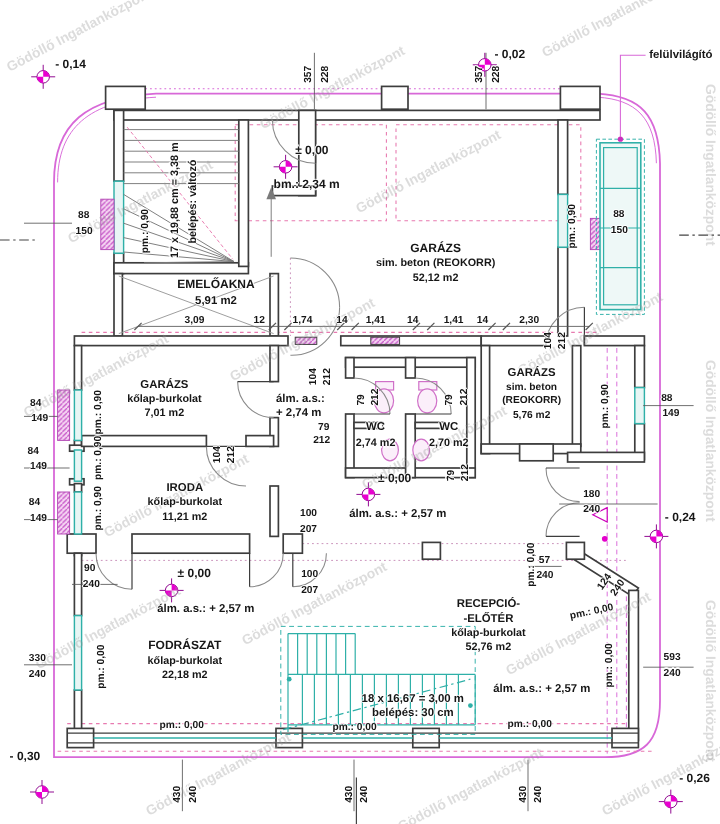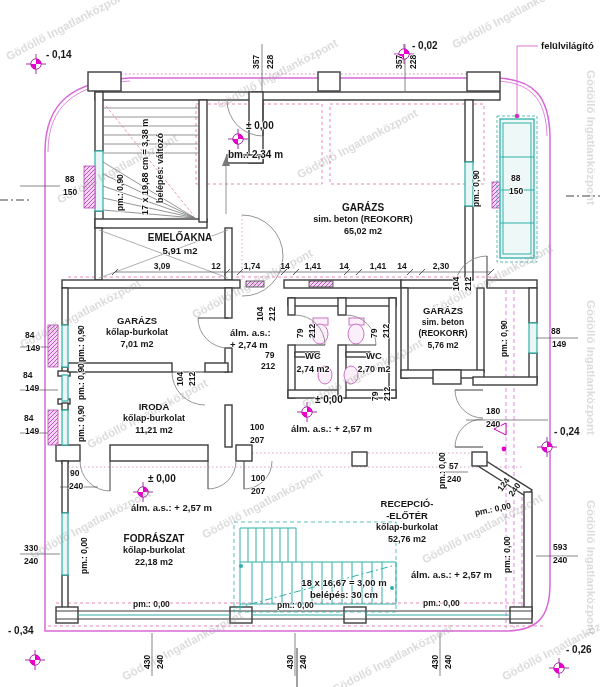--- a/index.html
+++ b/index.html
@@ -329,21 +329,21 @@
 <span class="wm wmv" style="left:597px;top:300px">Gödöllő Ingatlanközpont</span>
 <span class="wm wmv" style="left:597px;top:500px">Gödöllő Ingatlanközpont</span>
 
 
 <div class="lbl s10" style="left:46px;top:50px">- 0,14</div>
 <div class="lbl s10" style="left:412px;top:41px">- 0,02</div>
 <div class="lbl s10" style="left:246px;top:121px">± 0,00</div>
 <div class="lbl s10" style="left:315px;top:395px">± 0,00</div>
 <div class="lbl s10" style="left:148px;top:474px">± 0,00</div>
 <div class="lbl s10" style="left:554px;top:427px">- 0,24</div>
-<div class="lbl s10" style="left:8px;top:626px">- 0,34</div>
+<div class="lbl s10" style="left:8px;top:626px">- 0,30</div>
 <div class="lbl s10" style="left:566px;top:645px">- 0,26</div>
 
 <div class="lbl s95" style="left:541px;top:41px">felülvilágító</div>
 
 <div class="lbl s10" style="left:228px;top:150px">bm.: 2,34 m</div>
 <div class="lbl s95" style="left:230px;top:328px">álm. a.s.:</div>
 <div class="lbl s95" style="left:230px;top:340px">+ 2,74 m</div>
 <div class="lbl s95" style="left:291px;top:424px">álm. a.s.: + 2,57 m</div>
 <div class="lbl s95" style="left:131px;top:503px">álm. a.s.: + 2,57 m</div>
 <div class="lbl s95" style="left:411px;top:570px">álm. a.s.: + 2,57 m</div>
@@ -362,21 +362,21 @@
 <div class="lbl s85" style="left:277px;top:601px">pm.: 0,00</div>
 <div class="lbl s85" style="left:423px;top:599px">pm.: 0,00</div>
 
 <div class="lbl s9 v" style="left:141px;top:215px">17 x 19,88 cm = 3,38 m</div>
 <div class="lbl s9 v" style="left:156px;top:203px">belépés: változó</div>
 <div class="lbl s95 c" style="left:344px;top:578px">18 x 16,67 = 3,00 m</div>
 <div class="lbl s95 c" style="left:344px;top:590px">belépés: 30 cm</div>
 
 <div class="lbl s10 c" style="left:363px;top:203px">GARÁZS</div>
 <div class="lbl s9 c" style="left:363px;top:215px">sim. beton (REOKORR)</div>
-<div class="lbl s9 c" style="left:363px;top:227px">65,02 m2</div>
+<div class="lbl s9 c" style="left:363px;top:227px">52,12 m2</div>
 
 <div class="lbl s10 c" style="left:180px;top:233px">EMELŐAKNA</div>
 <div class="lbl s95 c" style="left:180px;top:246px">5,91 m2</div>
 
 <div class="lbl s95 c" style="left:137px;top:316px">GARÁZS</div>
 <div class="lbl s9 c" style="left:137px;top:328px">kőlap-burkolat</div>
 <div class="lbl s9 c" style="left:137px;top:340px">7,01 m2</div>
 
 <div class="lbl s95 c" style="left:154px;top:402px">IRODA</div>
 <div class="lbl s9 c" style="left:154px;top:414px">kőlap-burkolat</div>

